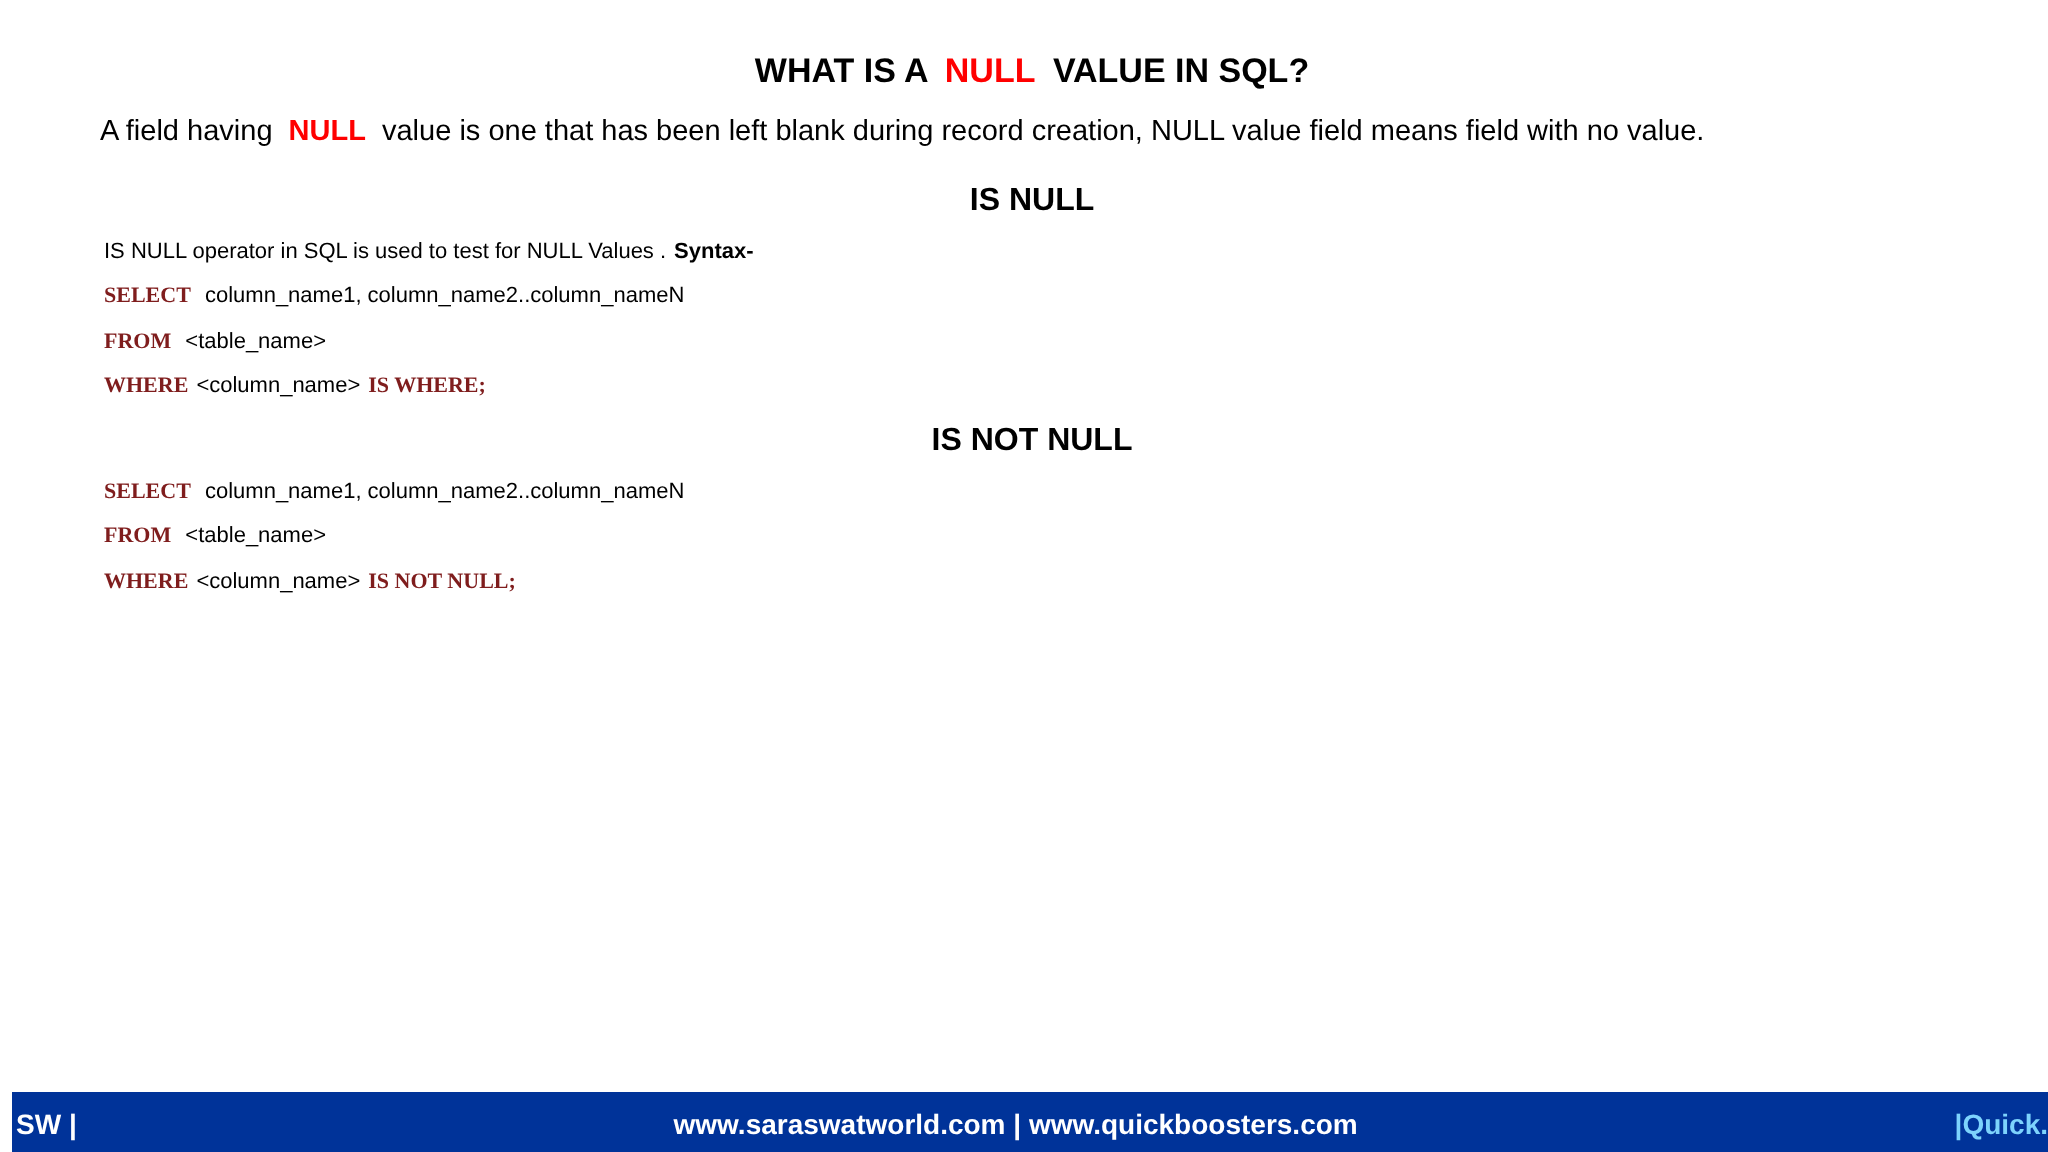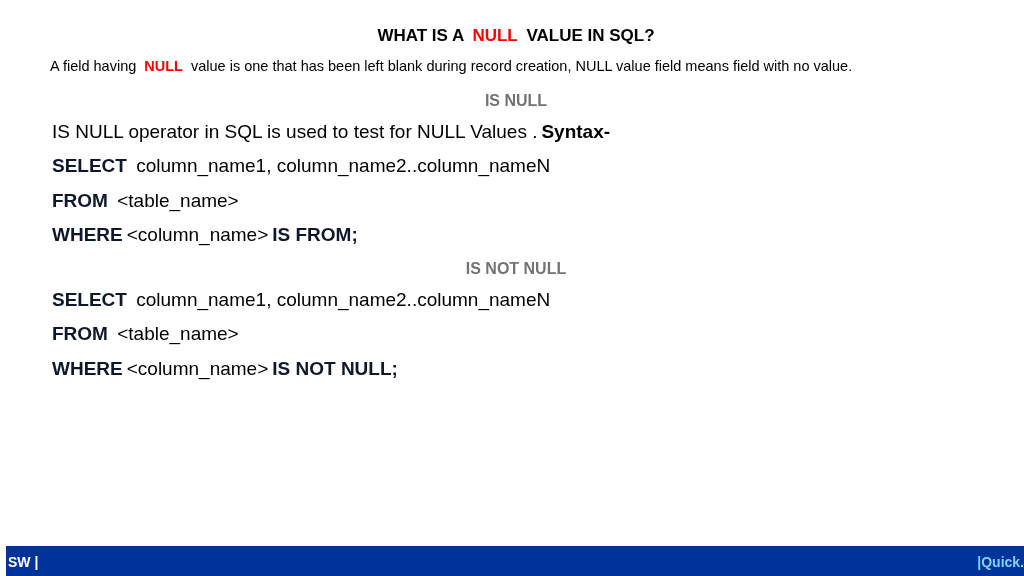--- a/index.html
+++ b/index.html
@@ -42,34 +42,35 @@
 
     .description .null-red {
       color: #ff0000;
       font-weight: bold;
     }
 
     .section-title {
       text-align: center;
       font-size: 16px;
       font-weight: bold;
-      color: #737373;
+      color: #000000;
       margin-bottom: 8px;
     }
 
     .syntax-line {
-      font-size: 19px;
+      font-size: 11px;
       color: #000000;
       margin-bottom: 6px;
       line-height: 1.5;
     }
 
     .syntax-line .keyword-blue {
-      color: #0f172a;
+      color: #7f1d1d;
       font-weight: bold;
+      font-family: Liberation Serif, serif;
     }
 
     .syntax-line .keyword-bold {
       font-weight: bold;
     }
 
     .section-block {
       margin-bottom: 10px;
     }
 
@@ -123,21 +124,21 @@
 
     <div class="syntax-line">
       <span class="keyword-blue">SELECT</span><span> column_name1, column_name2..column_nameN</span>
     </div>
 
     <div class="syntax-line">
       <span class="keyword-blue">FROM</span><span> &lt;table_name&gt;</span>
     </div>
 
     <div class="syntax-line">
-      <span class="keyword-blue">WHERE</span><span>&lt;column_name&gt;</span><span class="keyword-blue keyword-bold">IS FROM;</span>
+      <span class="keyword-blue">WHERE</span><span>&lt;column_name&gt;</span><span class="keyword-blue keyword-bold">IS WHERE;</span>
     </div>
   </div>
 
   <div class="section-block">
     <div class="section-title">IS NOT NULL</div>
 
 
     <div class="syntax-line">
       <span class="keyword-blue">SELECT</span><span> column_name1, column_name2..column_nameN</span>
     </div>
@@ -148,14 +149,15 @@
 
     <div class="syntax-line">
       <span class="keyword-blue">WHERE</span><span>&lt;column_name&gt;</span><span class="keyword-blue keyword-bold">IS NOT NULL;</span>
     </div>
   </div>
 
 </div>
 
 <div class="footer">
   <span class="footer-left">SW |</span>
+  <span class="footer-center">www.saraswatworld.com | www.quickboosters.com</span>
   <span class="footer-right">|Quick.</span>
 </div>
 
 </body></html>

